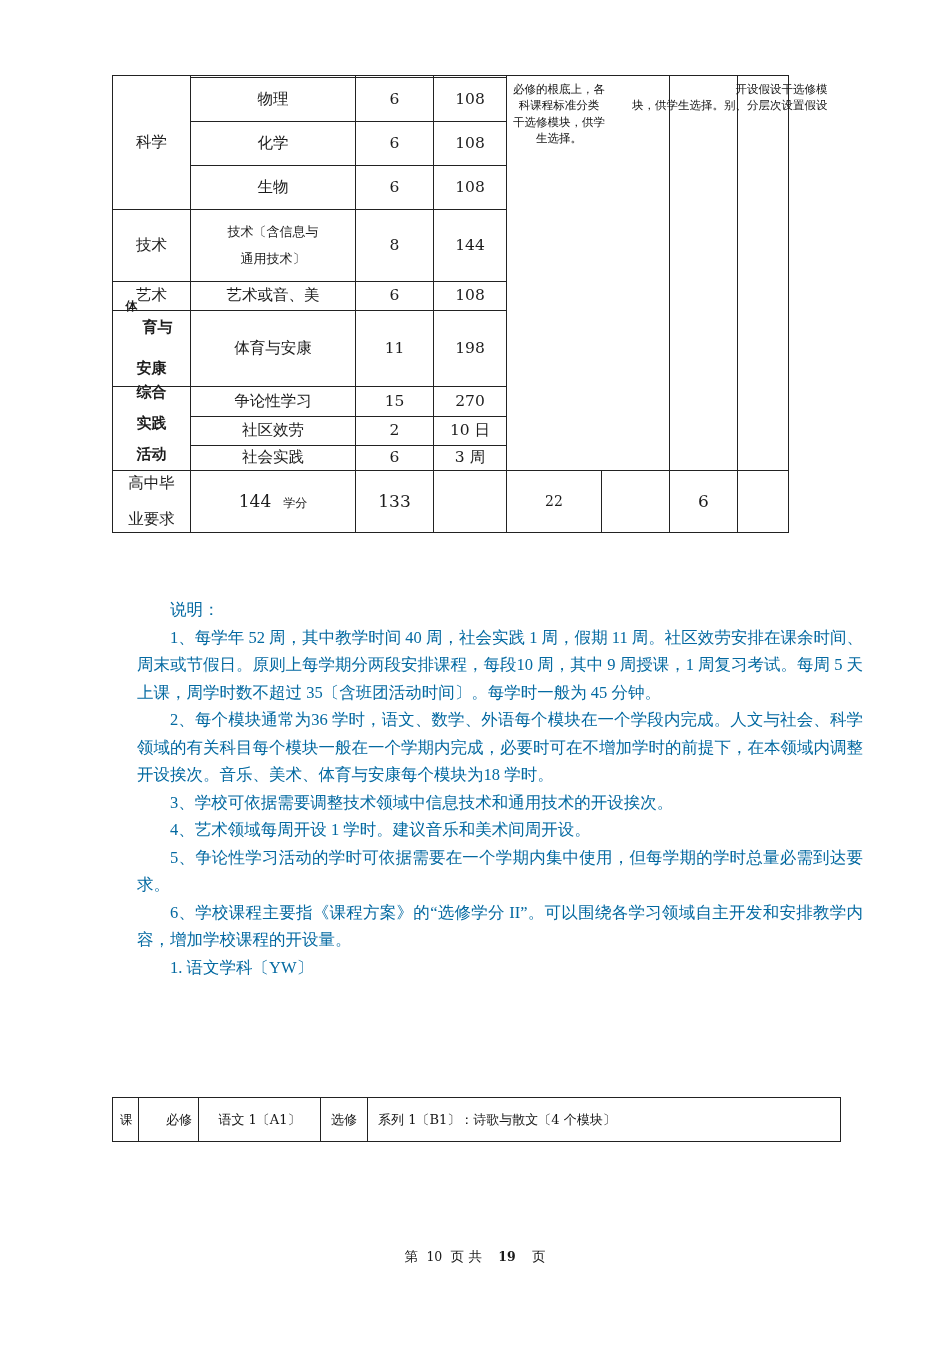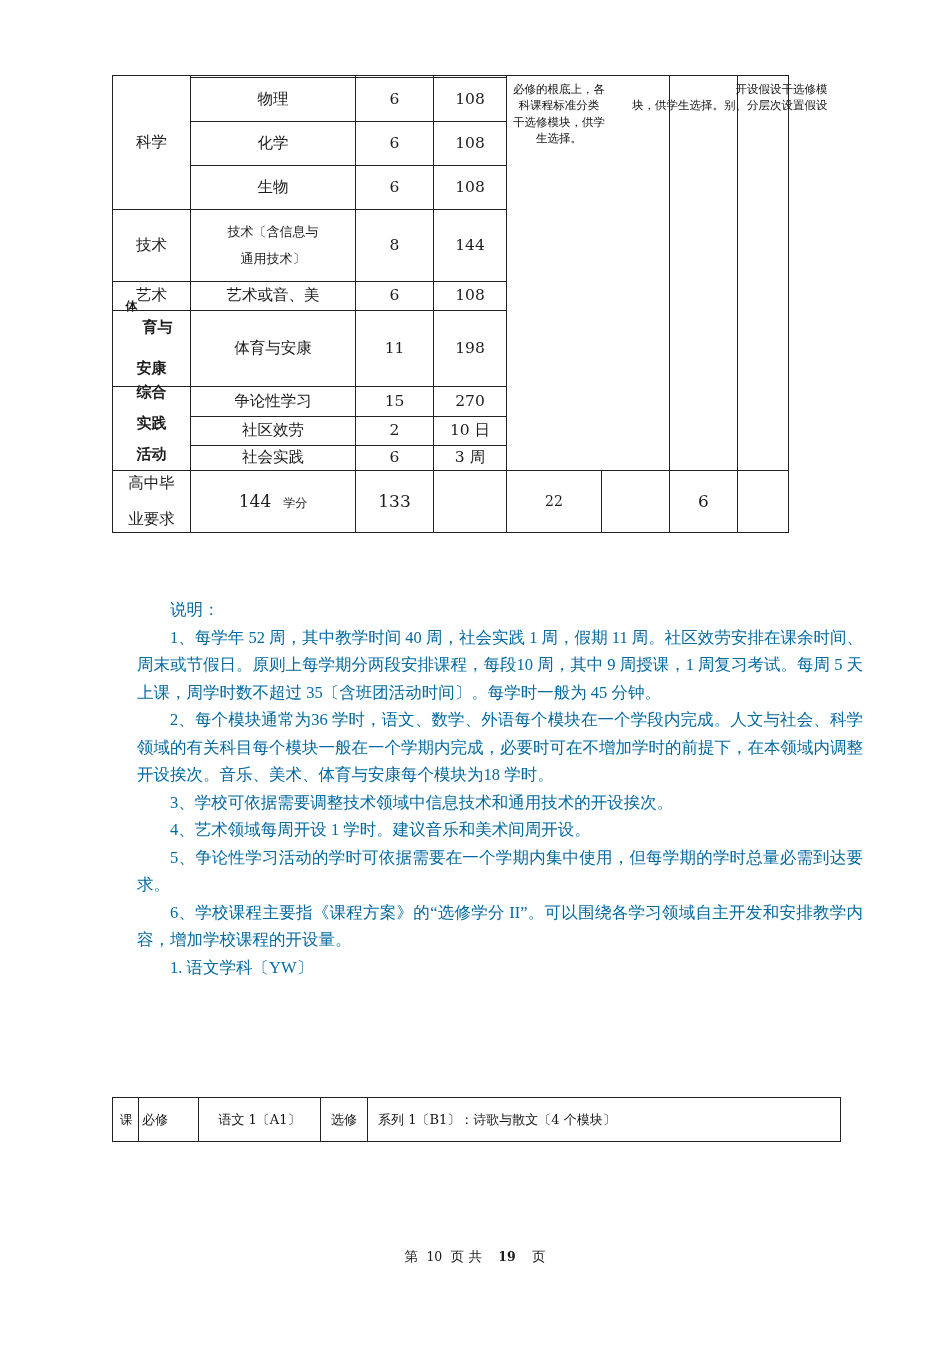--- a/index.html
+++ b/index.html
@@ -149,21 +149,21 @@
     position: absolute;
     left: 7px;
     top: 50%;
     transform: translateY(-50%);
     font-family: "DejaVu Sans", "Liberation Sans", sans-serif;
     font-size: 12.5px;
   }
   .lt-c2 {
     font-family: "DejaVu Sans", "Liberation Sans", sans-serif;
     font-size: 12.5px;
-    text-align: left;
+    text-align: right;
     padding-left: 3px !important;
   }
   .lt-center {
     text-align: center;
     font-size: 14.5px;
   }
   .lt-sans {
     font-family: "DejaVu Sans", "Liberation Sans", sans-serif;
     font-size: 12.5px;
     text-align: center;

